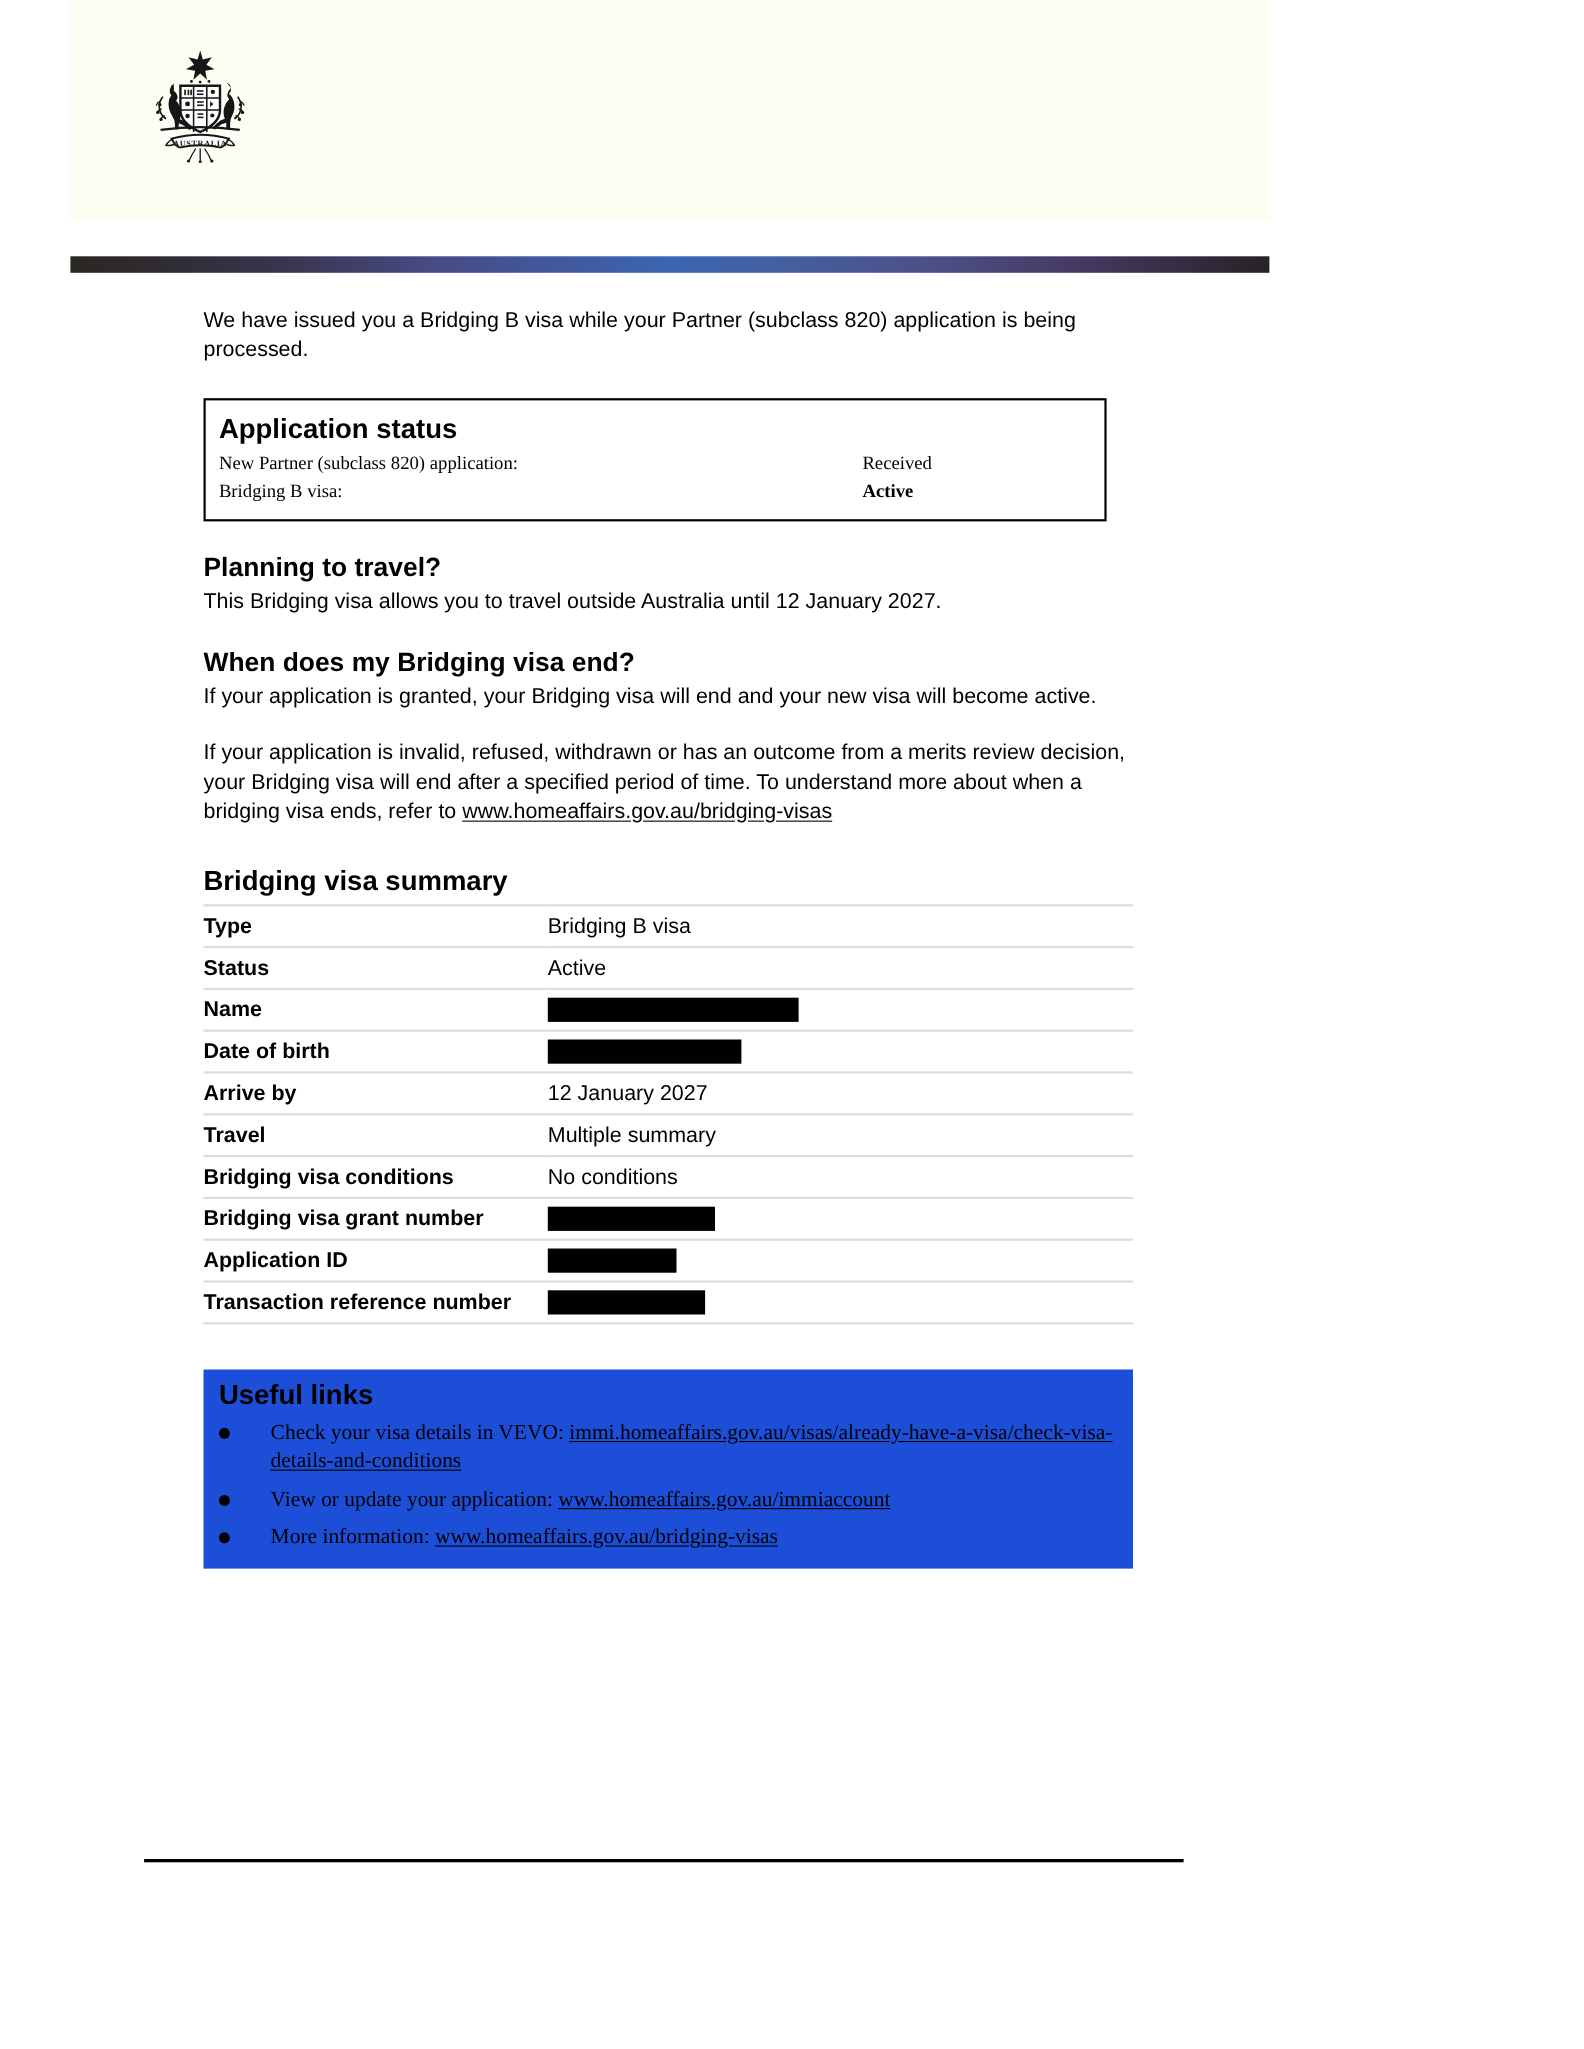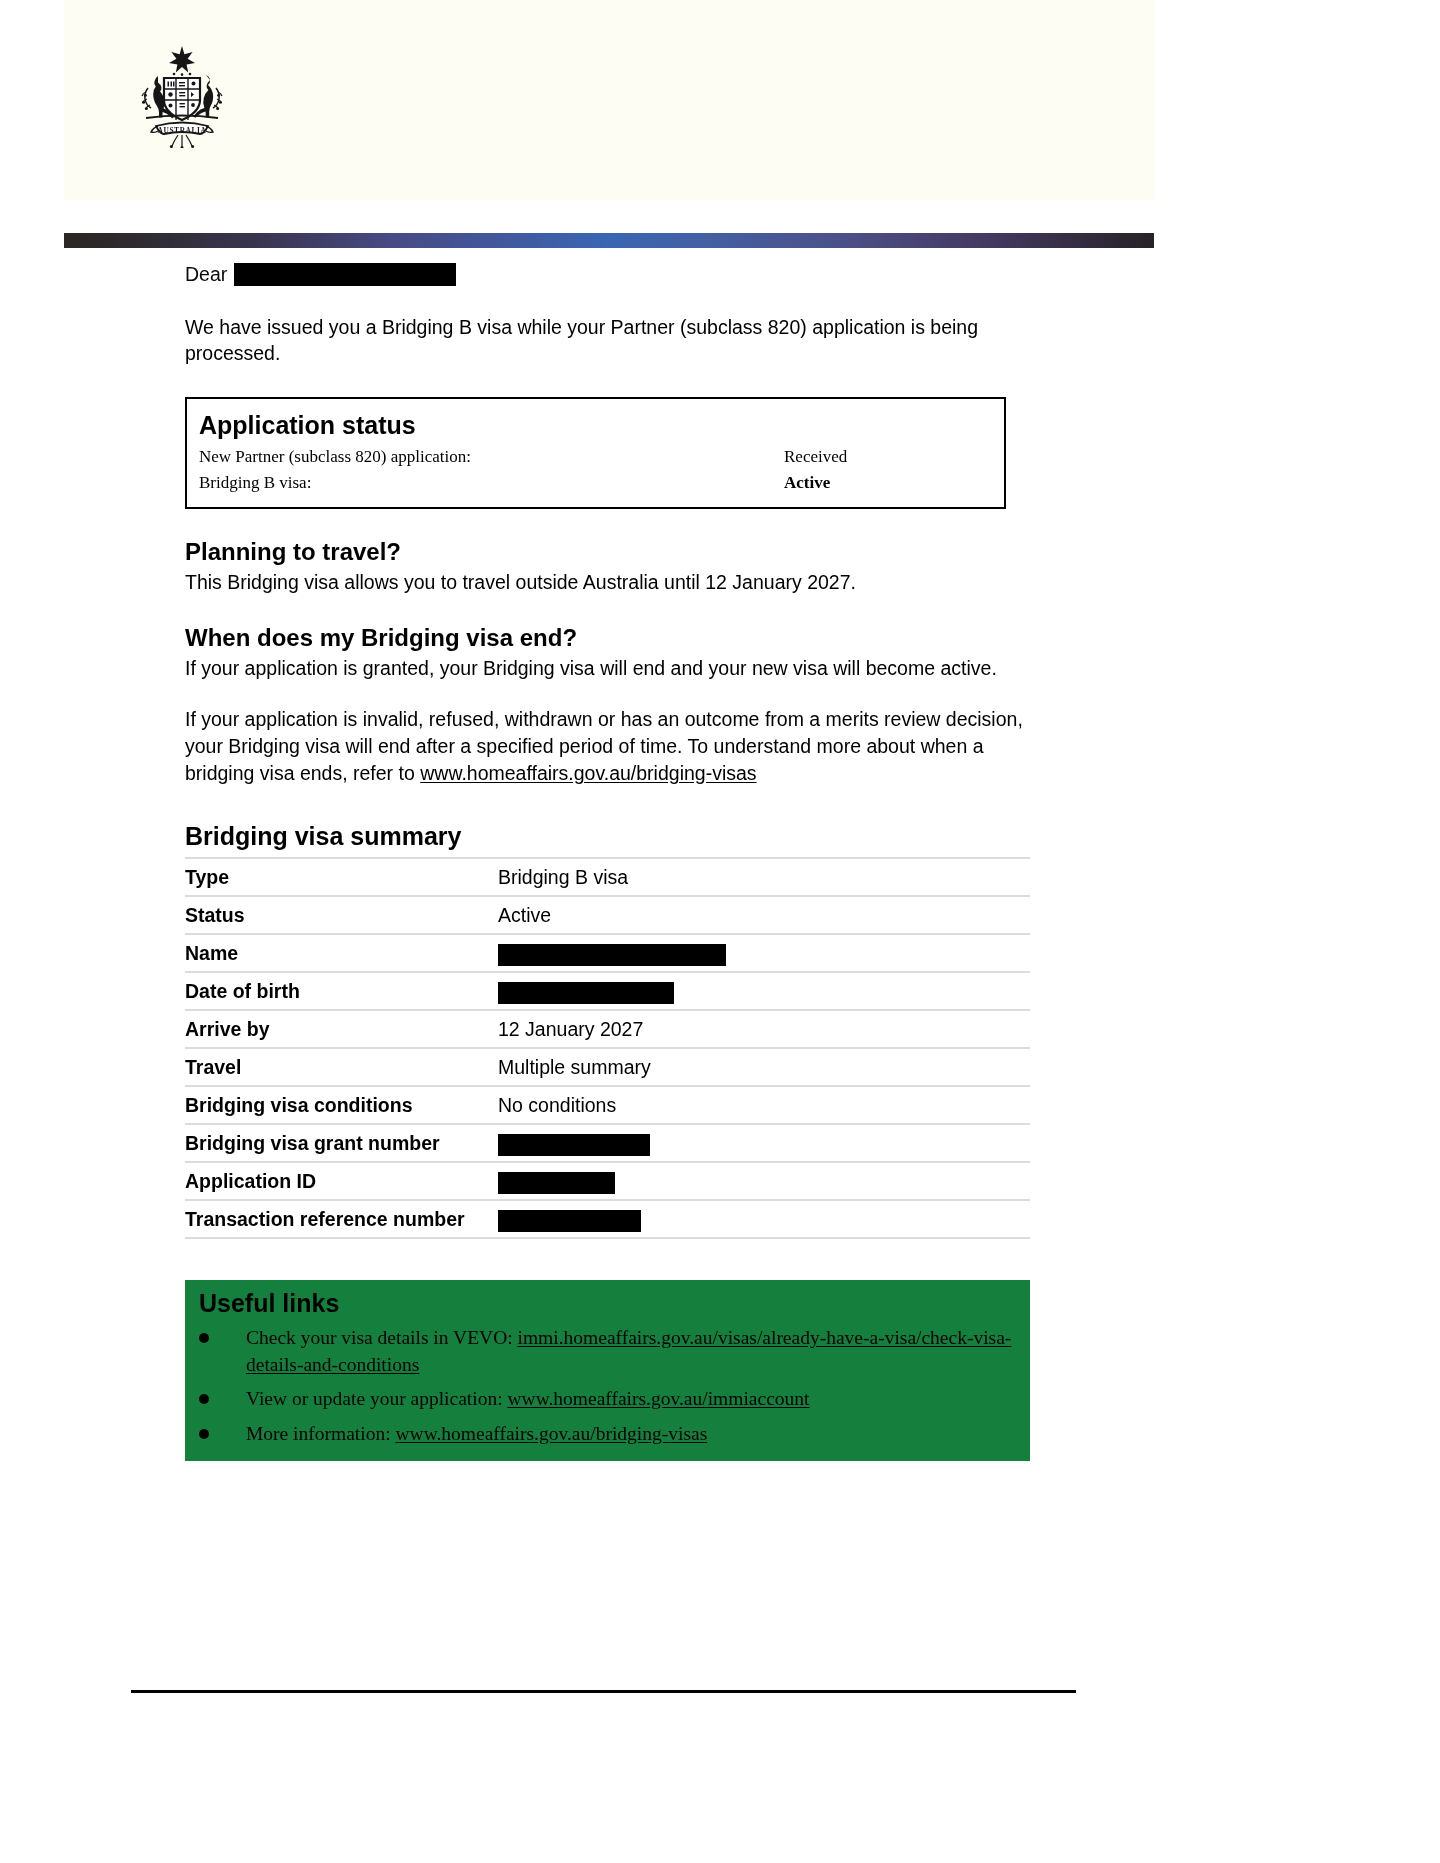--- a/index.html
+++ b/index.html
@@ -211,21 +211,21 @@
 
   .redaction.r-name   { width: 228px; height: 22px; }
   .redaction.r-dob    { width: 176px; height: 22px; }
   .redaction.r-grant  { width: 152px; height: 22px; }
   .redaction.r-appid  { width: 117px; height: 22px; }
   .redaction.r-trn    { width: 143px; height: 22px; }
 
   
   .links-panel {
     margin-top: 41px;
-    background: #15803d;
+    background: #1d4ed8;
     width: 845px;
     box-sizing: border-box;
     padding: 8px 14px 14px 14px;
   }
   .links-panel h3 {
     margin: 0 0 4px 0;
     font-size: 25px;
     font-weight: bold;
     line-height: 1.25;
   }
@@ -336,24 +336,20 @@
         </g>
       </svg>
     </div>
 
   </div>
 
   <div class="brand-band"></div>
 
   <div class="content">
 
-    <div class="salutation body-text">
-      <span>Dear</span>
-      <span class="redaction name-top"></span>
-    </div>
 
     <p class="para">We have issued you a Bridging B visa while your Partner (subclass 820) application is being processed.</p>
 
     <div class="status-box">
       <h2>Application status</h2>
 
       <div class="status-row">
         <span class="label">New Partner (subclass 820) application:</span>
         <span class="value">Received</span>
       </div>

